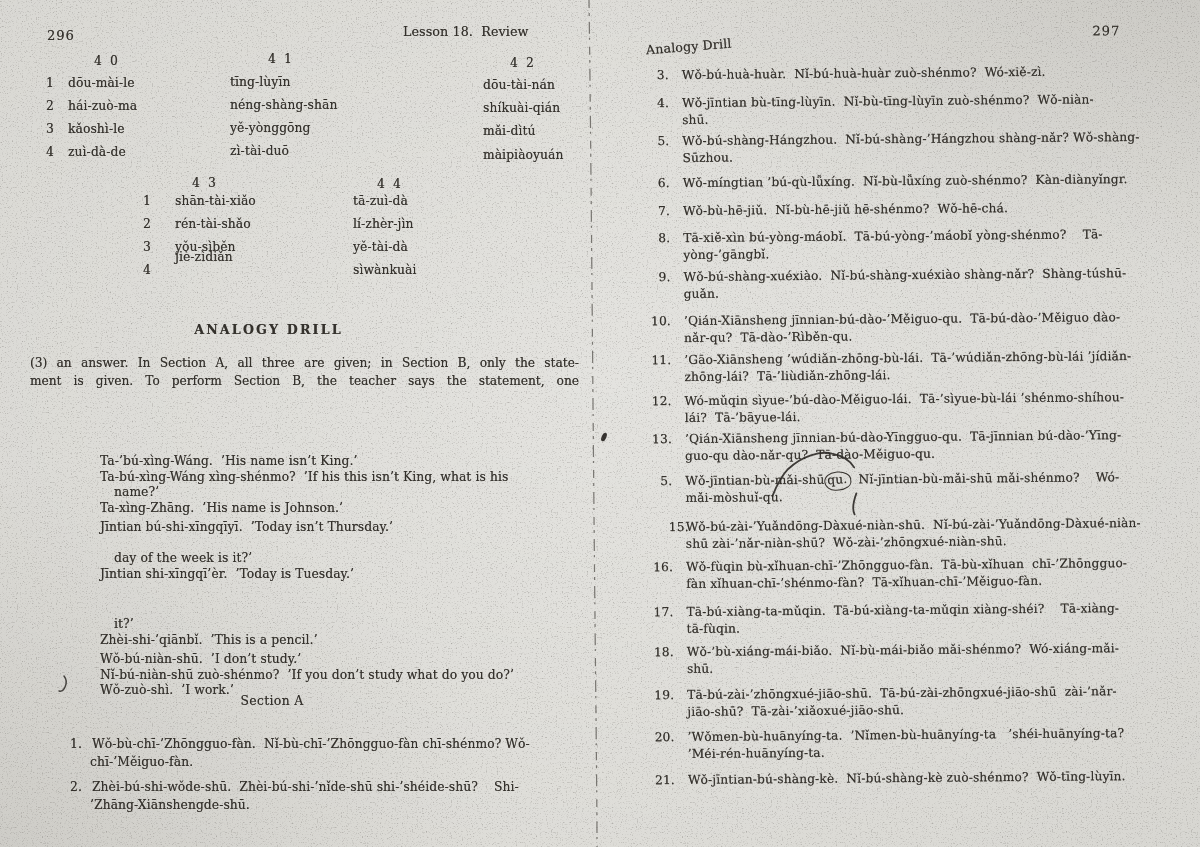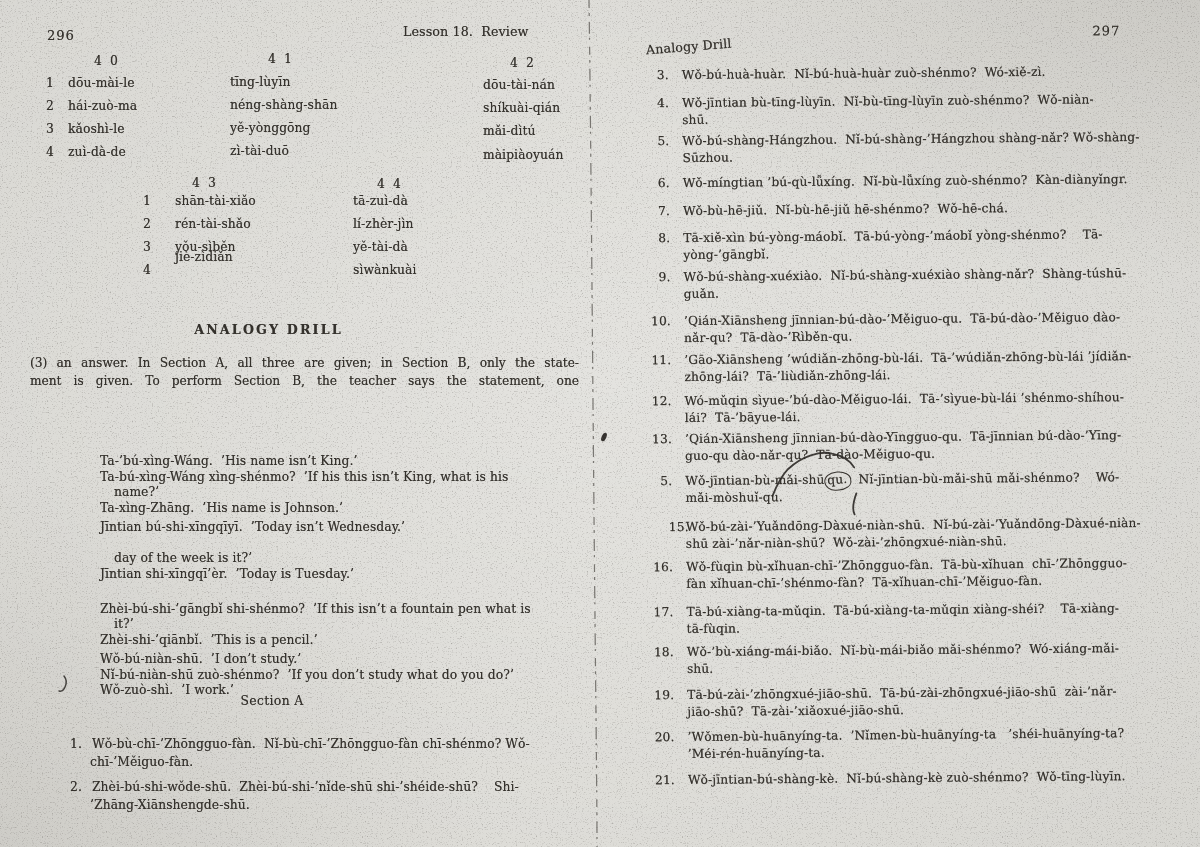--- a/index.html
+++ b/index.html
@@ -93,24 +93,23 @@
 
     <div class="abs" style="left:30px;top:355px;width:549px">
       <div class="il jl">(3) an answer.  In Section A, all three are given; in Section B, only the state-</div>
       <div class="il jl">ment is given.  To perform Section B, the teacher says the statement, one</div>
     </div>
 
     <div class="t" style="left:100px;top:454px">Ta-’bú-xìng-Wáng.  ’His name isn’t King.’</div>
     <div class="t" style="left:100px;top:469.5px">Ta-bú-xìng-Wáng xìng-shénmo?  ’If his this isn’t King, what is his</div>
     <div class="t" style="left:114px;top:485px">name?’</div>
     <div class="t" style="left:100px;top:500.5px">Ta-xìng-Zhāng.  ’His name is Johnson.’</div>
-    <div class="t" style="left:100px;top:520px">Jīntian bú-shi-xīngqīyī.  ’Today isn’t Wednesday.’</div>
+    <div class="t" style="left:100px;top:520px">Jīntian bú-shi-xīngqīyī.  ’Today isn’t Thursday.’</div>
     <div class="t" style="left:114px;top:551px">day of the week is it?’</div>
     <div class="t" style="left:100px;top:566.5px">Jīntian shi-xīngqī’èr.  ’Today is Tuesday.’</div>
-    <div class="t" style="left:100px;top:601.5px">Zhèi-bú-shi-’gāngbǐ shi-shénmo?  ’If this isn’t a fountain pen what is</div>
     <div class="t" style="left:114px;top:617px">it?’</div>
     <div class="t" style="left:100px;top:632.5px">Zhèi-shi-’qiānbǐ.  ’This is a pencil.’</div>
     <div class="t" style="left:100px;top:652px">Wǒ-bú-niàn-shū.  ’I don’t study.’</div>
     <div class="t" style="left:100px;top:667.5px">Nǐ-bú-niàn-shū zuò-shénmo?  ’If you don’t study what do you do?’</div>
     <div class="t" style="left:100px;top:683px">Wǒ-zuò-shì.  ’I work.’</div>
 
     <div class="t ctr sect" style="left:0;top:694px;width:544px">Section A</div>
     <div class="t inum" style="left:58px;top:737px">1.</div>
     <div class="t" style="left:92px;top:737px">Wǒ-bù-chī-’Zhōngguo-fàn.  Nǐ-bù-chī-’Zhōngguo-fàn chī-shénmo? Wǒ-</div>
     <div class="t" style="left:90px;top:754.5px">chī-’Měiguo-fàn.</div>

